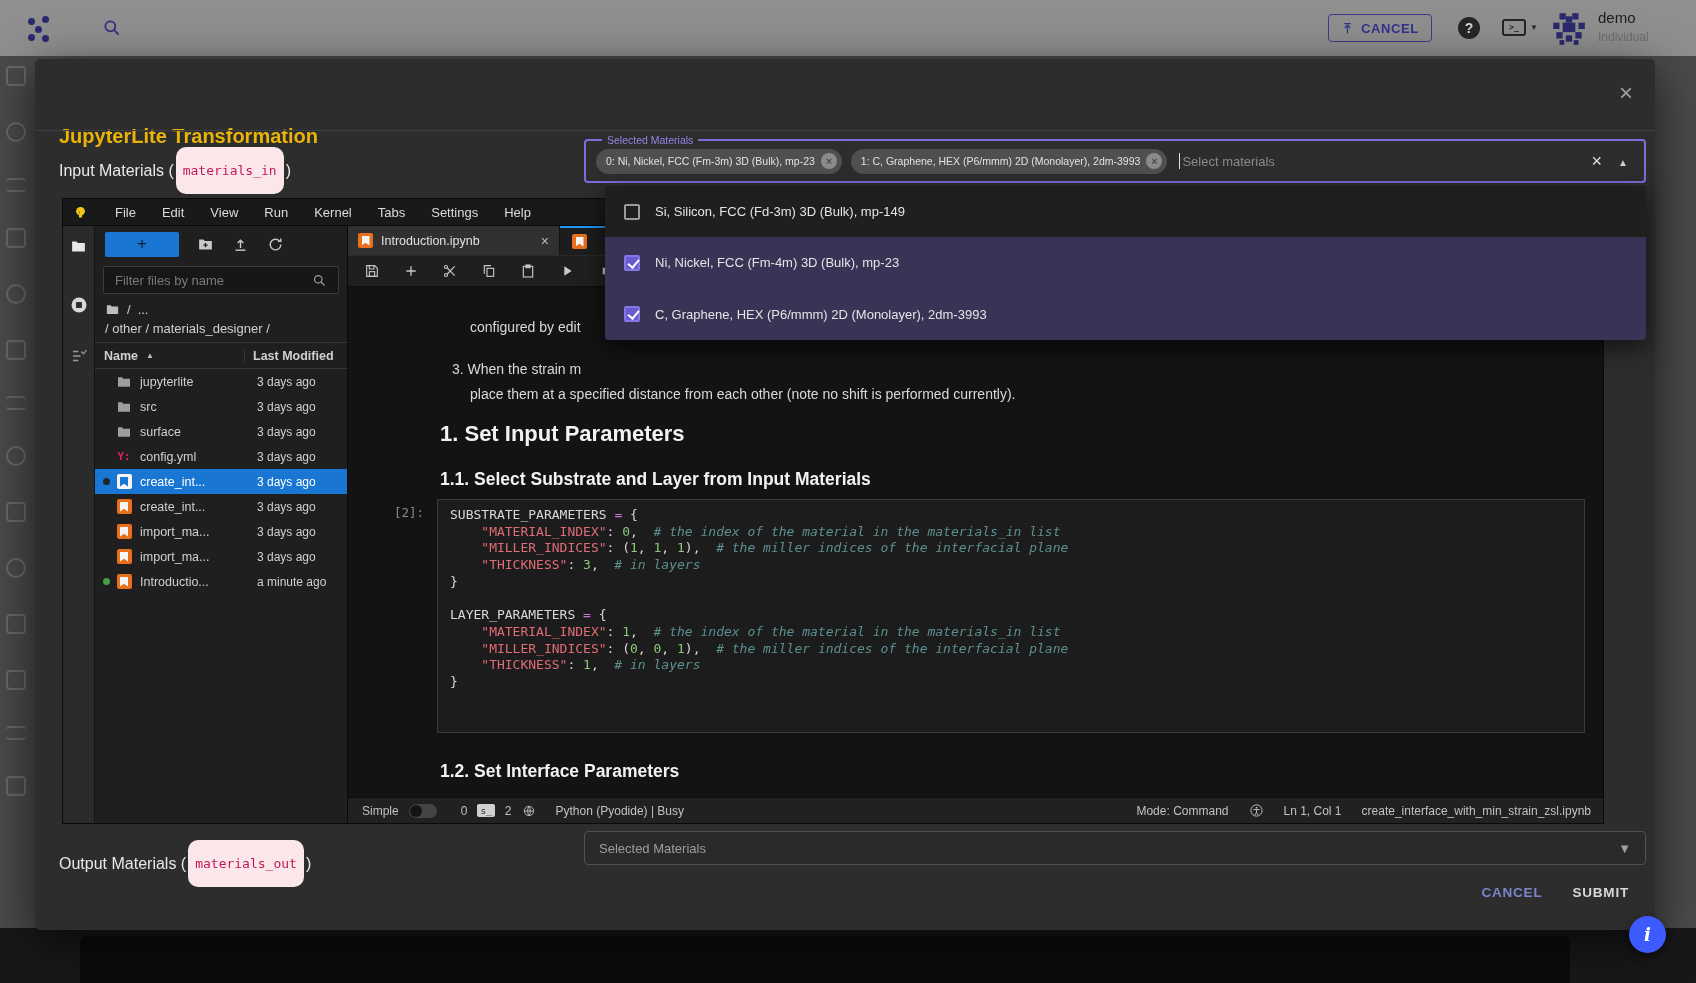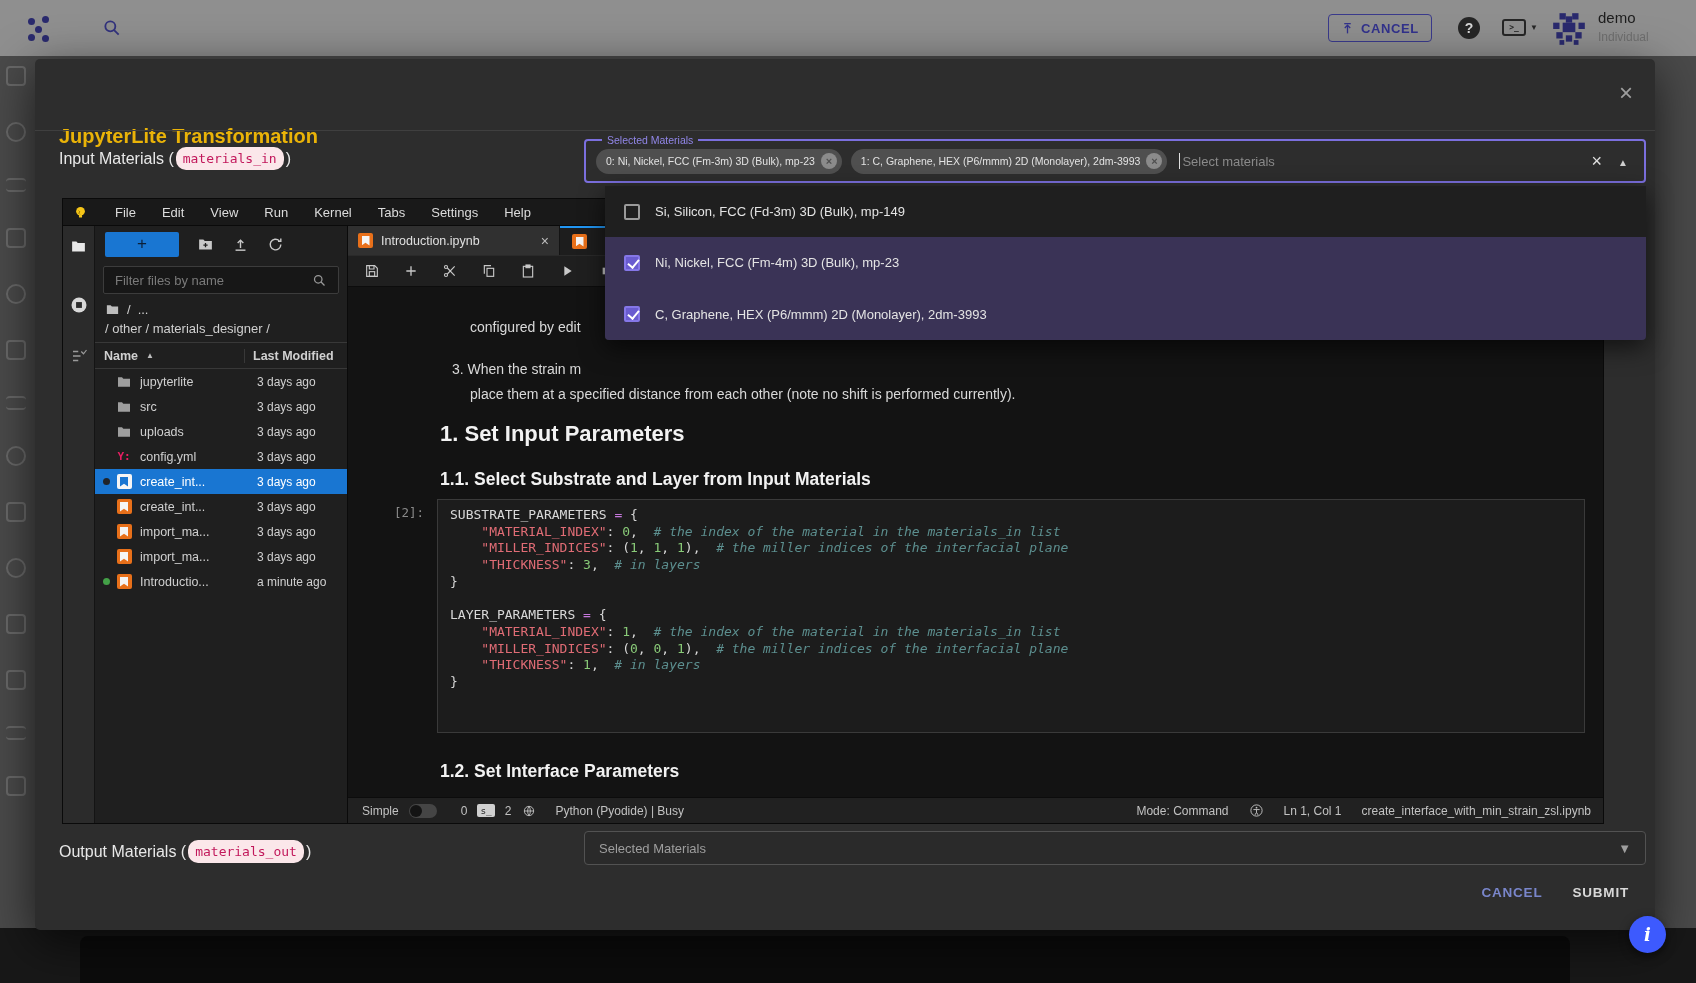--- a/index.html
+++ b/index.html
@@ -36,21 +36,21 @@
 
   
   .modal { position:absolute; left:35px; top:59px; width:1620px; height:871px; background:#2d2d2d;
     border-radius:5px; box-shadow:0 12px 48px rgba(0,0,0,.65); }
   .modal-title { position:absolute; left:24px; top:26px; color:#eab308; font-size:20px; font-weight:bold;margin-top:40px; }
   .modal-close { position:absolute; right:22px; top:22px; color:#9e9e9e; font-size:24px; line-height:24px; cursor:pointer; }
   .modal-divider { position:absolute; left:0; top:71px; width:1620px; height:1px; background:#3f3f3f; }
 
   .io-label { color:#e8e8e8; font-size:16px; display:flex; align-items:center; gap:2px; }
   .code-chip { background:#fbe7ea; color:#c2185b; font-family:"DejaVu Sans Mono",monospace;
-    font-size:13px; padding:4px 7px; border-radius:10px; }
+    font-size:13px; padding:16px 7px; border-radius:10px; }
   .input-label { position:absolute; left:24px; top:88px; }
   .output-label { position:absolute; left:24px; top:781px; }
 
   
   .mat-select { position:absolute; left:549px; top:80px; width:1062px; height:44px;
     border:2px solid #7b6fde; border-radius:4px; display:flex; align-items:center; padding:0 74px 0 10px; }
   .mat-select-label { position:absolute; left:16px; top:-7px; font-size:10.5px; color:#9186e8;
     background:#2d2d2d; padding:0 5px; }
   .chips { display:flex; gap:9px; align-items:center; }
   .chip { background:#4f4f4f; border-radius:13px; height:25px; display:flex; align-items:center;
@@ -425,21 +425,21 @@
               <span class="dotslot">
                 
                 
               </span>
               <span class="fic">
                 <svg class="ic" width="16" height="16" viewBox="0 0 24 24">
                   <path d="M3 5h6l2 2h10v12H3z" fill="#9e9e9e"></path>
                 </svg>
 
               </span>
-              <span class="fname">uploads</span>
+              <span class="fname">surface</span>
               <span class="fmod">3 days ago</span>
             </div>
 
             <div class="frow">
               <span class="dotslot">
                 
                 
               </span>
               <span class="fic">
 

